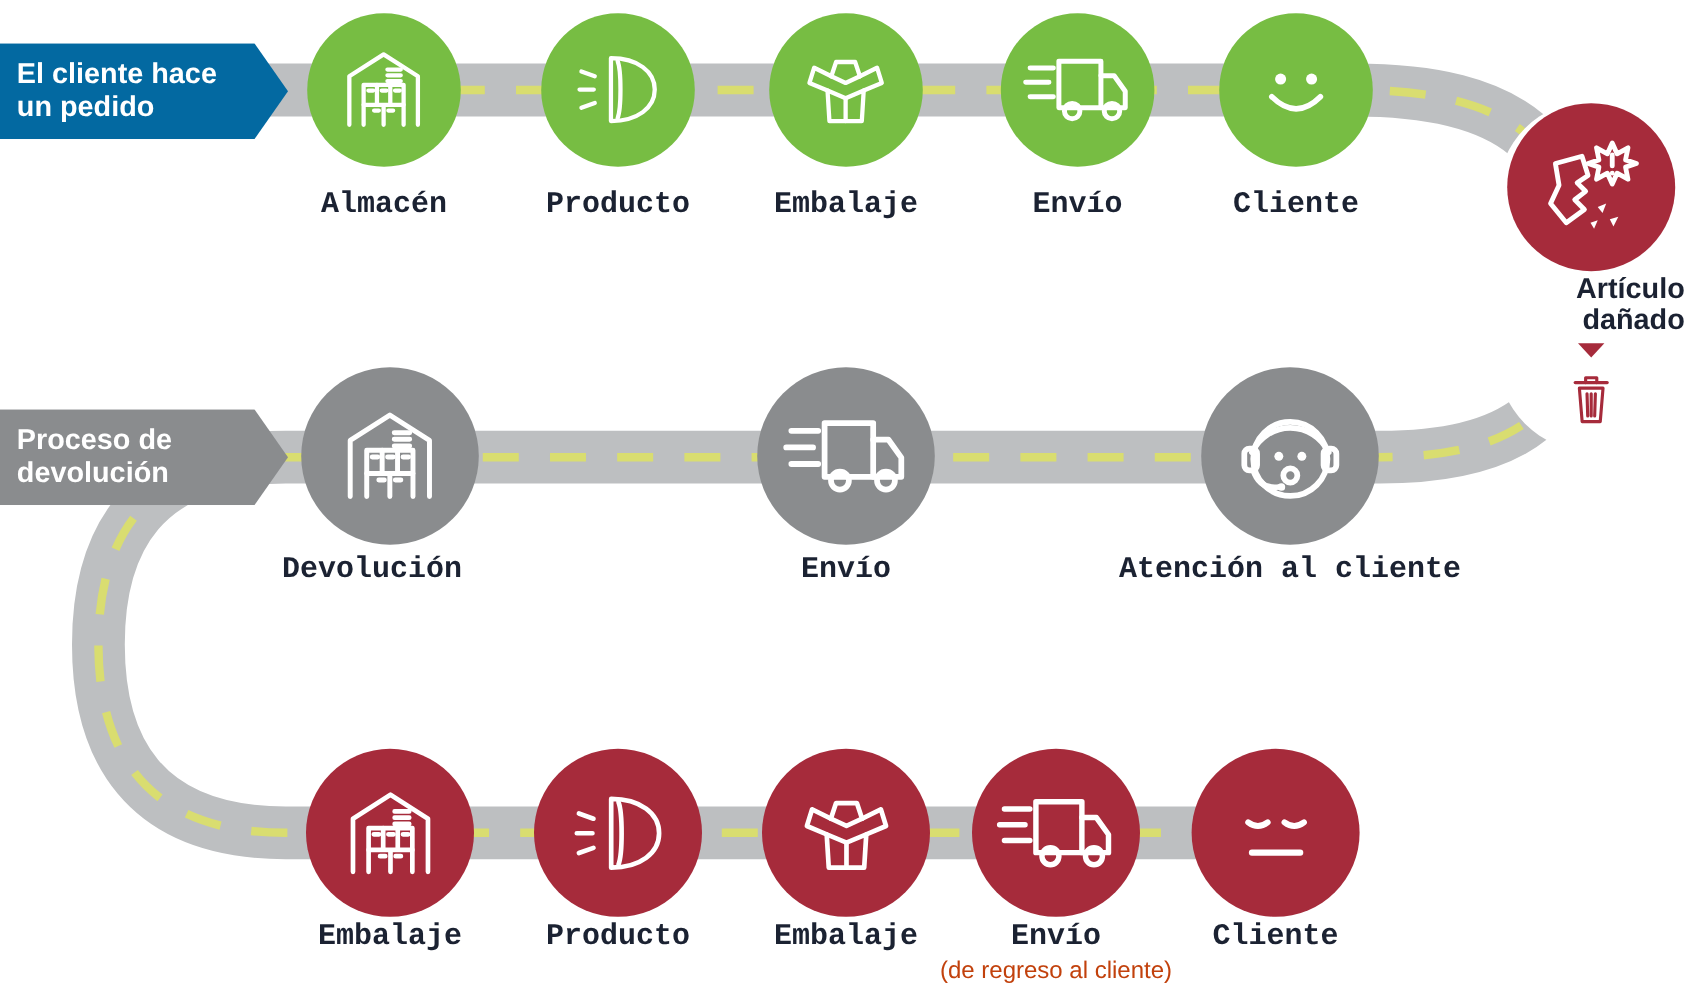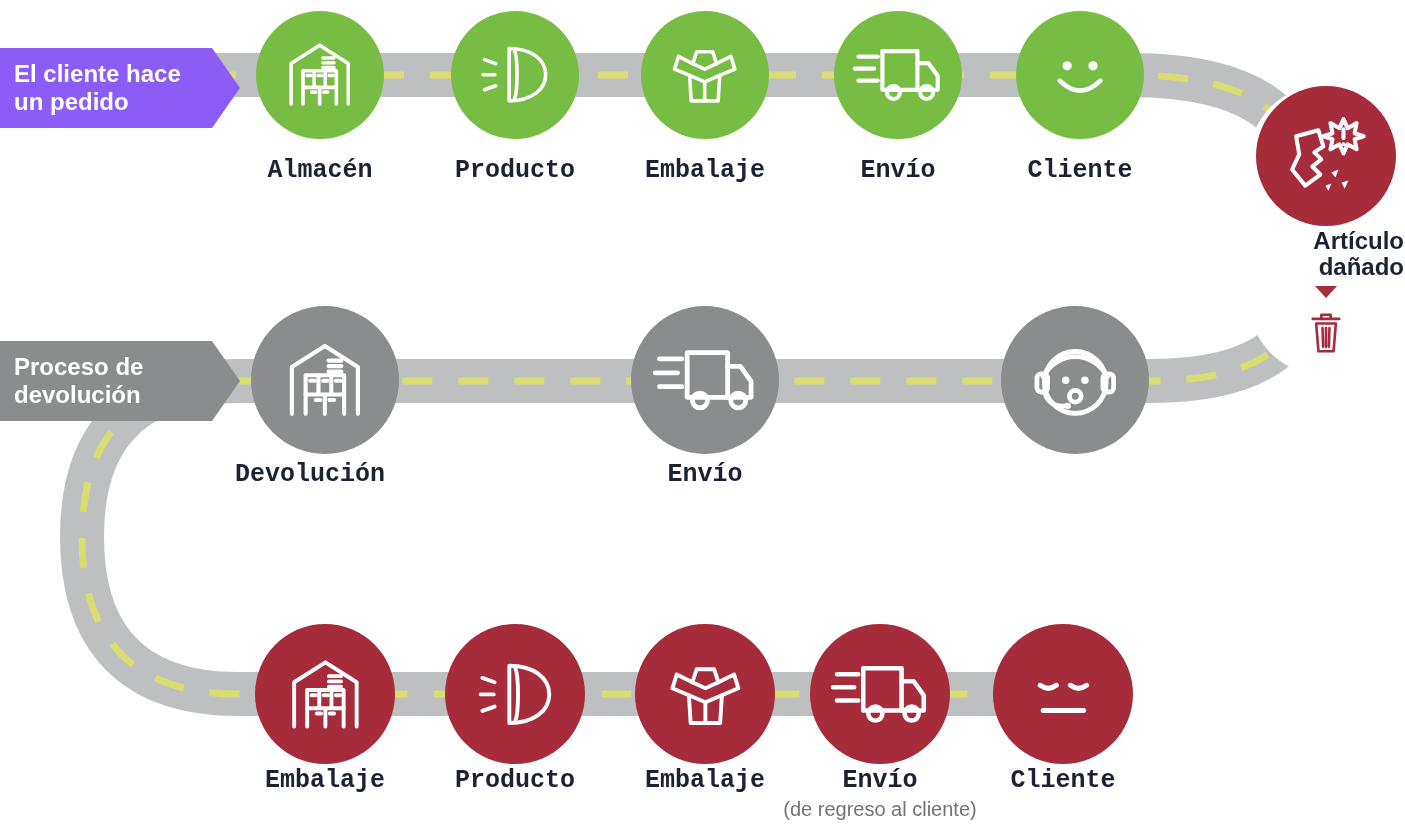--- a/index.html
+++ b/index.html
@@ -6,38 +6,38 @@
   body{font-family:"Liberation Sans", sans-serif;}
   .canvas{position:relative;width:1405px;height:832px;background:#fff;overflow:hidden;}
 
   .road-svg{position:absolute;left:0;top:0;z-index:1;}
 
   .banner{position:absolute;left:0;width:240px;display:flex;align-items:center;
     z-index:4;color:#fff;font-weight:700;font-size:24px;line-height:1.16;
     padding-left:14px;box-sizing:border-box;
     clip-path:polygon(0 0, calc(100% - 28px) 0, 100% 50%, calc(100% - 28px) 100%, 0 100%);}
   .banner span{display:block;}
-  .banner-green{background:#8b5cf6;top:36px;height:80px;margin-top:12px;}
+  .banner-green{background:#0369a1;top:36px;height:80px;}
   .banner-gray{background:#8A8C8E;top:341px;height:80px;}
   .banner-red{background:#A62B3B;top:640px;height:106px;}
   .banner-green span,.banner-gray span{width:175px;}
   .banner-red span{width:160px;}
 
   .circle{position:absolute;border-radius:50%;display:flex;align-items:center;
     justify-content:center;z-index:2;}
   .c-green{background:#77BD43;}
   .c-gray{background:#8A8C8E;}
   .c-red{background:#A62B3B;}
   .circle svg{width:62%;height:62%;color:#ffffff;display:block;}
   .circle svg.icon-lg{width:72%;height:72%;}
 
   .step-label{position:absolute;z-index:3;transform:translateX(-50%);
     font-weight:700;font-size:25px;color:#1B2232;white-space:nowrap;text-align:center;font-family:Liberation Mono, monospace;}
   .step-sublabel{position:absolute;z-index:3;transform:translateX(-50%);
-    font-weight:400;font-size:20px;color:#737373;white-space:nowrap;text-align:center;}
+    font-weight:400;font-size:20px;color:#c2410c;white-space:nowrap;text-align:center;}
 
   .badge{position:absolute;left:1248px;top:84px;width:156px;height:292px;
     background:#ffffff;border-radius:78px;z-index:5;}
   .badge .circle{left:8px;top:2px;width:140px;height:140px;}
   .badge-label{position:absolute;top:144px;left:0;width:100%;text-align:right;
     font-weight:700;font-size:24px;line-height:1.1;color:#1B2232;}
   .badge-pointer{position:absolute;top:202px;left:50%;transform:translateX(-50%);
     width:0;height:0;border-left:11px solid transparent;border-right:11px solid transparent;
     border-top:12px solid #A62B3B;}
   .badge-trash{position:absolute;top:218px;left:50%;transform:translateX(-50%);
@@ -187,20 +187,21 @@
         <use href="#sym-truck"></use>
       </svg>
   </div>
   <div class="circle c-gray" style="left:1001px;top:306px;width:148px;height:148px">
     <svg class="icon-lg">
         <use href="#sym-headset"></use>
       </svg>
   </div>
   <div class="step-label" style="left:310px;top:460px">Devolución</div>
   <div class="step-label" style="left:705px;top:460px">Envío</div>
+  <div class="step-label" style="left:1075px;top:460px">Atención al cliente</div>
 
   <div class="circle c-red" style="left:255px;top:624px;width:140px;height:140px">
     <svg>
         <use href="#sym-warehouse"></use>
       </svg>
   </div>
   <div class="circle c-red" style="left:445px;top:624px;width:140px;height:140px">
     <svg>
         <use href="#sym-flashlight"></use>
       </svg>

